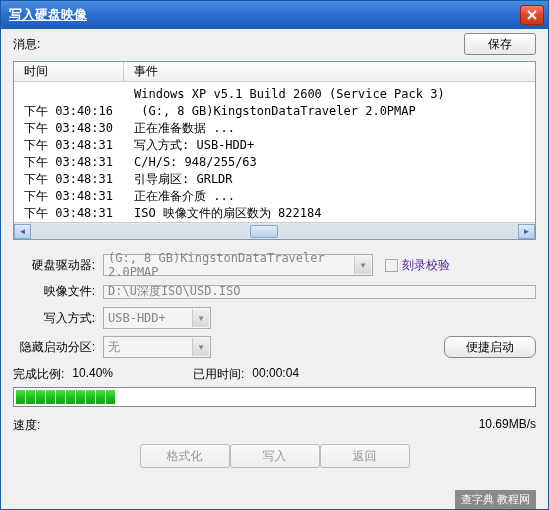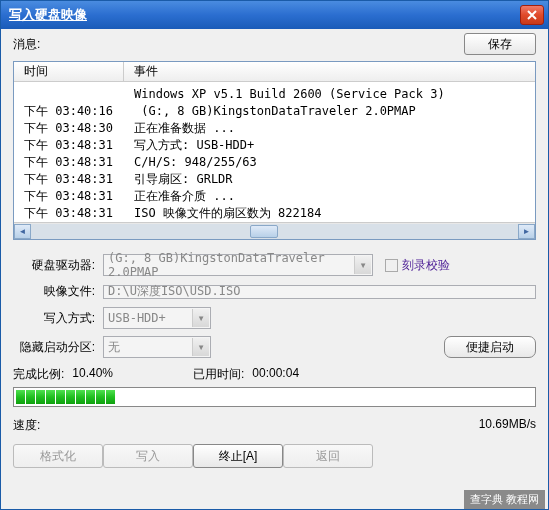--- a/index.html
+++ b/index.html
@@ -36,24 +36,24 @@
 .check-lbl { color: #4c1d95; }
 .small-btn { width: 92px; height: 22px; background: linear-gradient(to bottom, #fff, #e8e8e8); border: 1px solid #888; border-radius: 7px; cursor: pointer; font-size: 12px; margin-left: auto; }
 .stats-row { display: flex; margin-top: 8px; margin-bottom: 4px; }
 .stat-pair { display: flex; }
 .stat-lbl { margin-right: 8px; }
 .stat-val { min-width: 60px; }
 .progress-wrap { height: 20px; border: 1px solid #888; background: #fff; padding: 2px; margin-bottom: 10px; }
 .progress-fill { height: 100%; display: flex; gap: 1px; }
 .progress-seg { width: 9px; background: linear-gradient(to bottom, #50e050, #20c020, #10a010); }
 .speed-row { display: flex; justify-content: space-between; margin-bottom: 10px; }
-.btn-row { display: flex; margin-top: 4px; }
+.btn-row { display: flex; justify-content: center; margin-top: 4px; }
 .action-btn { width: 90px; height: 24px; background: linear-gradient(to bottom, #fff, #e8e8e8); border: 1px solid #888; border-radius: 3px; cursor: pointer; font-size: 12px; }
 .action-btn:disabled { color: #999; background: linear-gradient(to bottom, #f8f8f8, #eee); border-color: #bbb; cursor: default; }
-.watermark { position: absolute; right: 3px; bottom: 0; background: rgba(70,70,70,0.6); color: #fff; font-size: 11px; padding: 2px 6px; }
+.watermark { position: absolute; right: 12px; bottom: 0; background: rgba(70,70,70,0.6); color: #fff; font-size: 11px; padding: 2px 6px; }
 </style>
 </head>
 <body>
 
 <div class="window">
   <div class="titlebar">
     <span class="titlebar-text">写入硬盘映像</span>
     <div class="close-btn">
       <svg viewBox="0 0 10 10">
           <path d="M1 1 L9 9 M9 1 L1 9" stroke="#fff" stroke-width="2"></path>
@@ -155,20 +155,19 @@
     </div>
 
     <div class="speed-row">
       <span class="stat-lbl" style="margin-right:14px">速度:</span>
       <span>10.69MB/s</span>
     </div>
 
     <div class="btn-row">
       <button class="action-btn" disabled="">格式化</button>
       <button class="action-btn" disabled="">写入</button>
-      <button class="action-btn">终止[A]</button>
       <button class="action-btn" disabled="">返回</button>
     </div>
 
   </div>
 
   <div class="watermark">查字典  教程网</div>
 </div>
 
 </body></html>

